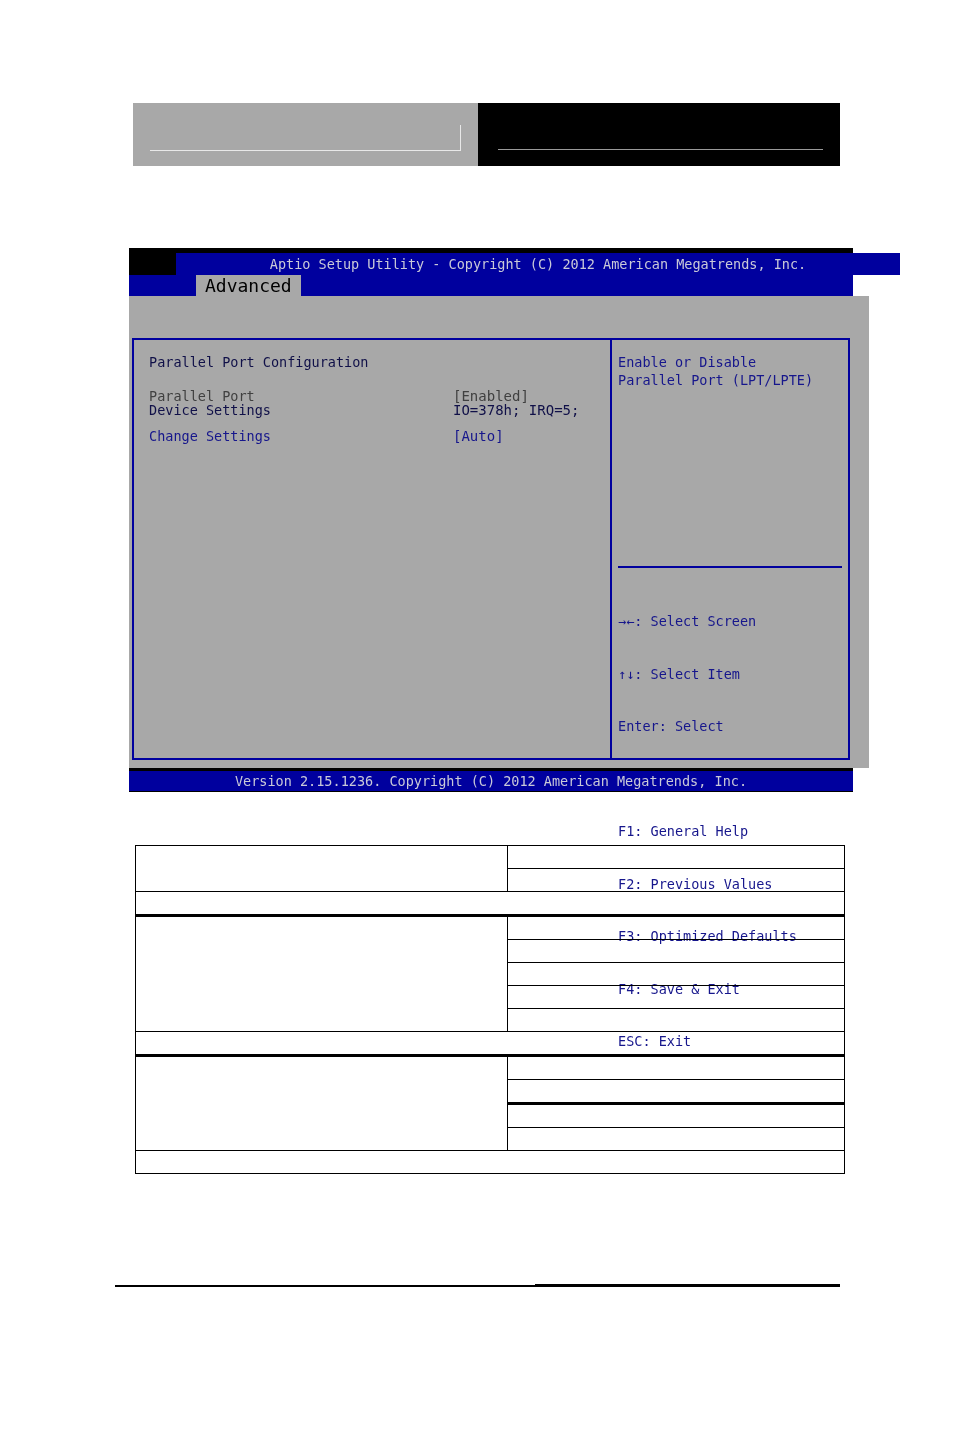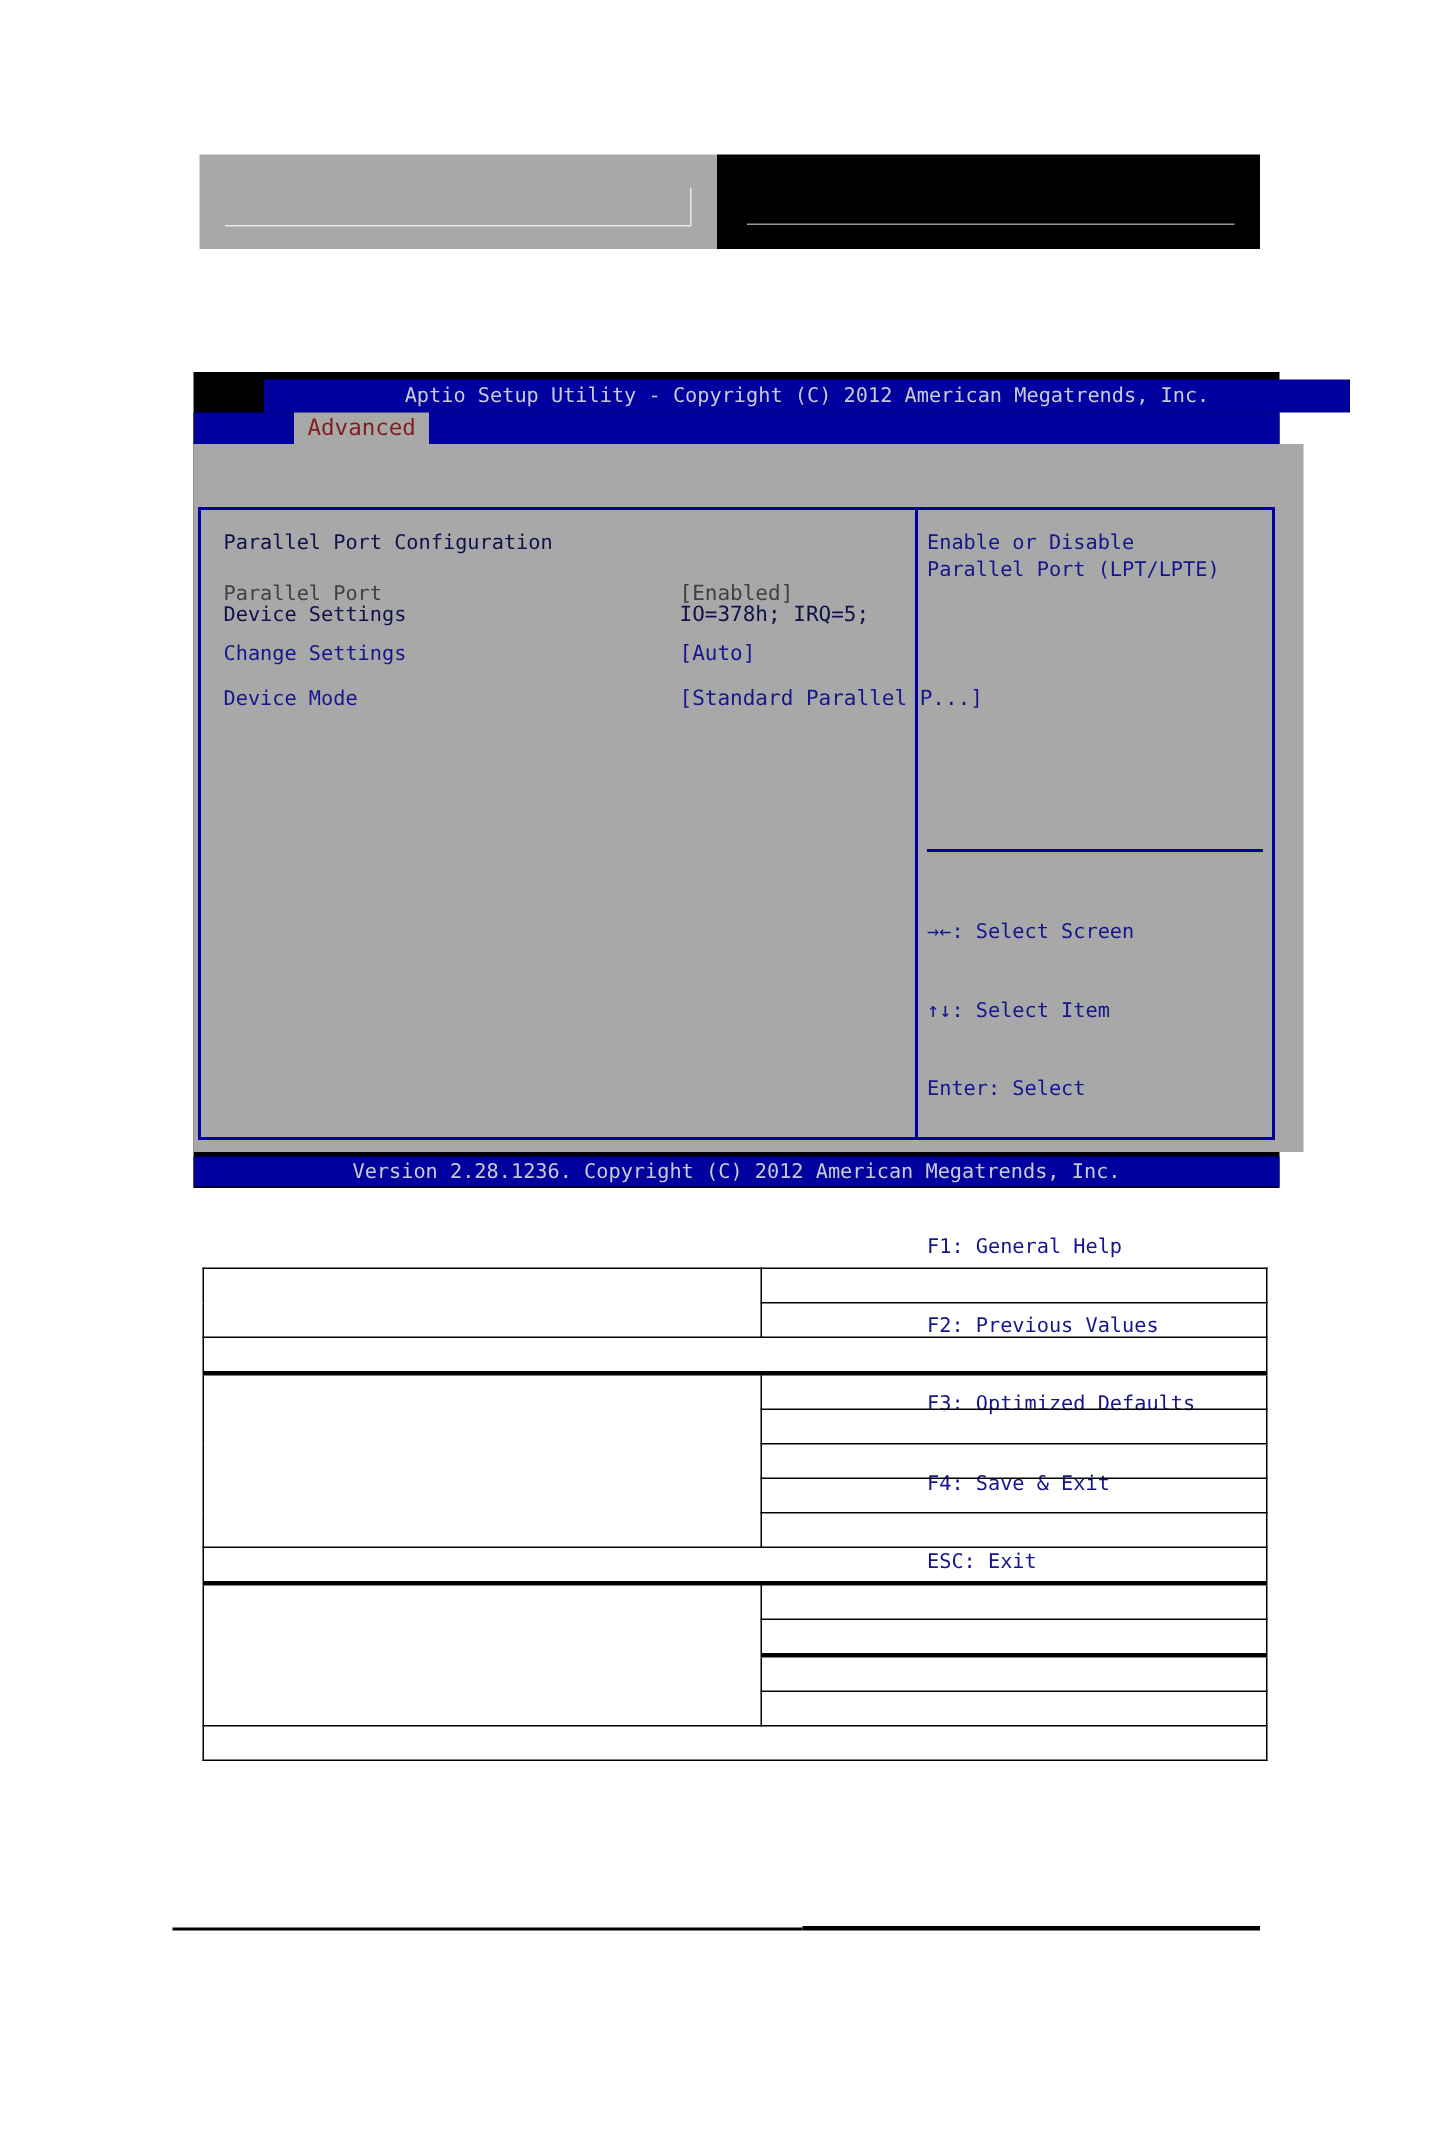--- a/index.html
+++ b/index.html
@@ -93,22 +93,22 @@
     background: #00009e;
   }
   #tab-advanced {
     position: absolute;
     left: 67px;
     top: 0px;
     height: 21px;
     line-height: 21px;
     padding: 0 9px;
     background: #a8a8a8;
-    color: #7f1d1d;
-    font-size: 15px;
+    color: #000000;
+    font-size: 18px;
     white-space: pre;
   }
   #bios-body {
     position: absolute;
     left: 0; top: 48px;
     width: 724px;
     height: 472px;
     background: #a8a8a8;
     padding-left: 16px;
   }
@@ -274,42 +274,38 @@
     <div class="opt-row" id="row-device-settings">
       <span class="opt-label c-dark">Device Settings</span>
       <span class="opt-value c-dark">IO=378h; IRQ=5;</span>
     </div>
 
     <div class="opt-row" id="row-change-settings">
       <span class="opt-label c-navy">Change Settings</span>
       <span class="opt-value c-navy">[Auto]</span>
     </div>
 
-    <div class="opt-row" id="row-device-mode">
-      <span class="opt-label c-navy">Device Mode</span>
-      <span class="opt-value c-navy">[Standard Parallel P...]</span>
-    </div>
 
     <div id="help-text">Enable or Disable Parallel Port (LPT/LPTE)</div>
 
     <div id="key-legend">
       <div>→←: Select Screen</div>
       <div>↑↓: Select Item</div>
       <div>Enter: Select</div>
       <div>+/-: Change Opt.</div>
       <div>F1: General Help</div>
       <div>F2: Previous Values</div>
       <div>F3: Optimized Defaults</div>
       <div>F4: Save &amp; Exit</div>
       <div>ESC: Exit</div>
     </div>
 
   </div>
 
-  <div id="bios-footer">Version 2.28.1236. Copyright (C) 2012 American Megatrends, Inc.</div>
+  <div id="bios-footer">Version 2.15.1236. Copyright (C) 2012 American Megatrends, Inc.</div>
 </div>
 
 <table id="spec-table">
   <tbody>
     <tr>
       <td class="col-left" rowspan="2"></td>
       <td class="col-right"></td>
     </tr>
     <tr>
       <td class="col-right"></td>

